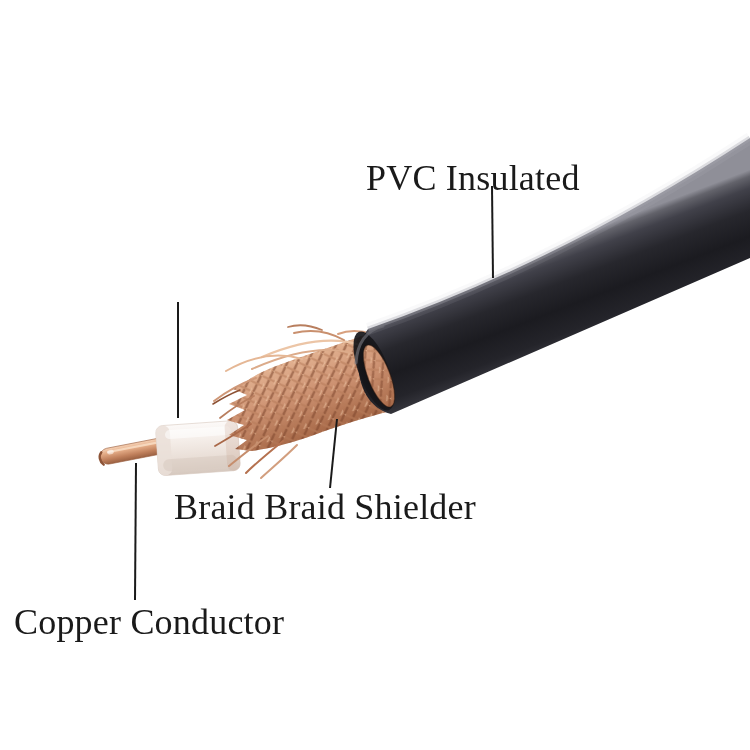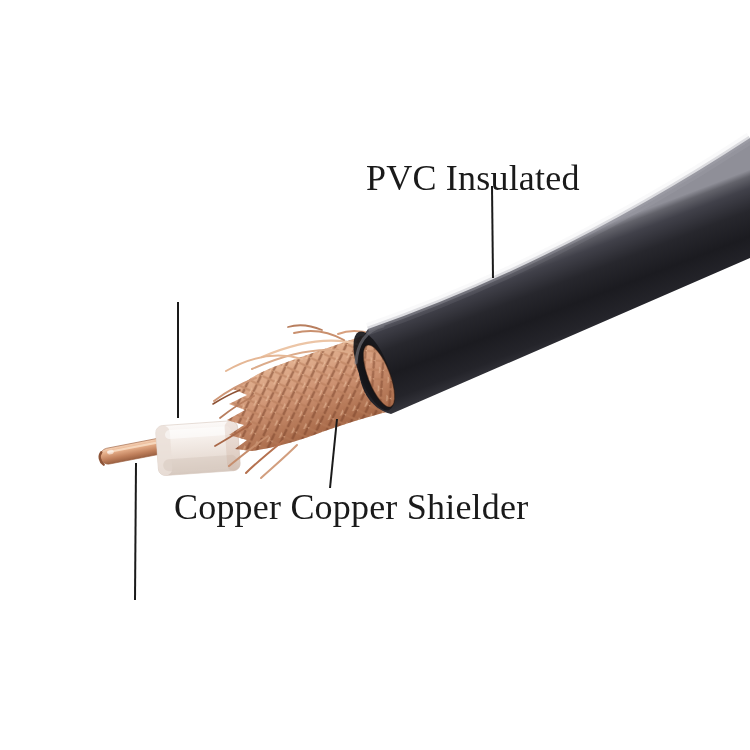--- a/index.html
+++ b/index.html
@@ -129,15 +129,16 @@
 
     <g stroke="#1a1a1a" stroke-width="2">
       <line x1="492" y1="186" x2="493" y2="278"></line>
       <line x1="178" y1="302" x2="178" y2="418"></line>
       <line x1="337" y1="419" x2="330" y2="488"></line>
       <line x1="136" y1="463" x2="135" y2="600"></line>
     </g>
   </svg>
 
   <div class="label label-pvc">PVC Insulated</div>
-  <div class="label label-braid">Copper Copper Shielder</div>
+  <div class="label label-braid">Braid Braid Shielder</div>
+  <div class="label label-conductor">Copper Conductor</div>
 
 </div>
 
 </body></html>

